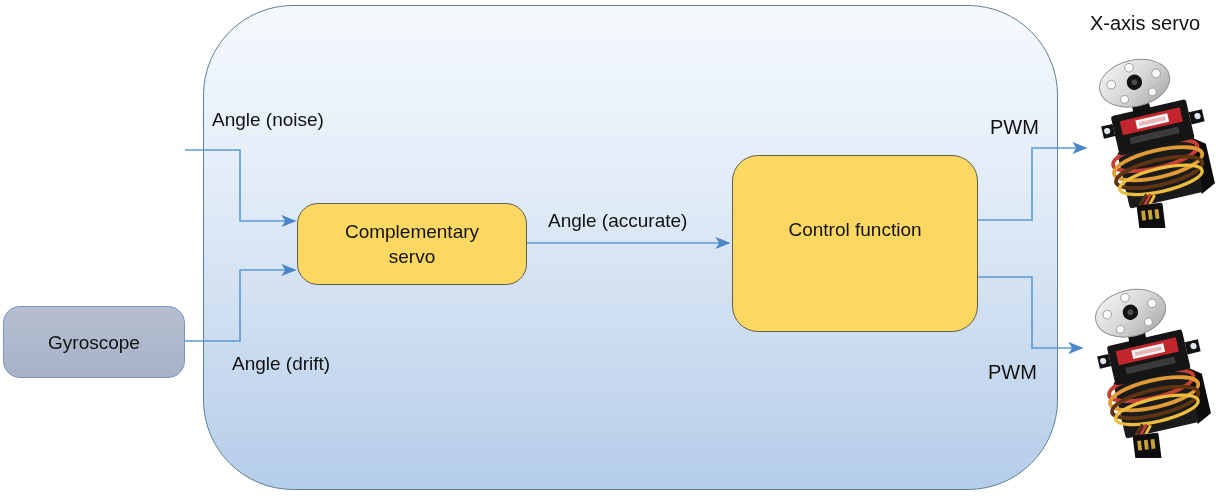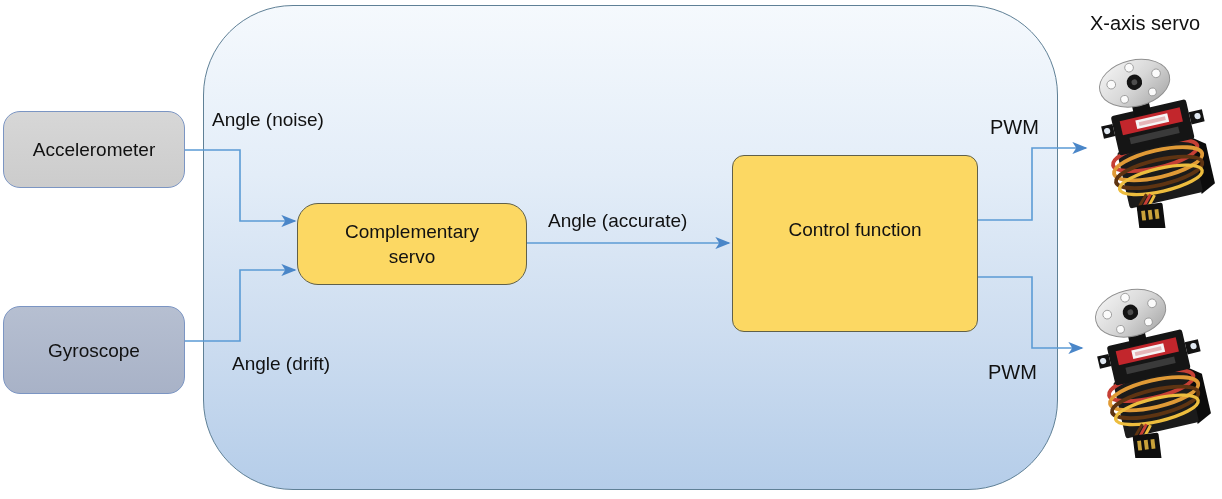--- a/index.html
+++ b/index.html
@@ -31,34 +31,34 @@
     text-align:center;
     box-sizing:border-box;
     font-size:19px;line-height:25px;
   }
   .node-accel{
     left:3px;top:111px;width:182px;height:77px;
     background:linear-gradient(180deg,#d7d7d7 0%,#cccccc 100%);
     border:1.6px solid #7b95c3;border-radius:17px;
   }
   .node-gyro{
-    left:3px;top:306px;width:182px;height:88px;
+    left:3px;top:306px;width:182px;height:72px;
     background:linear-gradient(180deg,#b6bfd1 0%,#a8b2c7 100%);
     border:1.6px solid #7b95c3;border-radius:17px;
   }
   .node-filter{
     left:297px;top:203px;width:230px;height:82px;
     background:#fcd863;
     border:1.4px solid #60604a;border-radius:21px;
     padding:0 30px;
   }
   .node-control{
     left:732px;top:155px;width:246px;height:177px;
     background:#fcd863;
-    border:1.4px solid #60604a;border-radius:12px;
+    border:1.4px solid #60604a;border-radius:26px;
     flex-direction:column;
     padding-bottom:28px;
   }
   .node-control .ln{white-space:nowrap;font-size:19px;line-height:27px;}
   
   .lbl{
     position:absolute;
     font-size:19px;line-height:24px;
     white-space:nowrap;
   }
@@ -92,23 +92,20 @@
     </defs>
     <g fill="none" stroke="#5b9bd5" stroke-width="1.6">
       <path d="M185,150 H240 V221 H295" marker-end="url(#arrow)"></path>
       <path d="M185,341 H240 V270 H295" marker-end="url(#arrow)"></path>
       <path d="M527,243 H729" marker-end="url(#arrow)"></path>
       <path d="M978,220 H1032 V148 H1086" marker-end="url(#arrow)"></path>
       <path d="M978,277 H1032 V348 H1082" marker-end="url(#arrow)"></path>
     </g>
   </svg>
 
-  <div class="node node-accel">
-    <span>Accelerometer</span>
-  </div>
   <div class="node node-gyro">
     <span>Gyroscope</span>
   </div>
 
   <div class="node node-filter">
     <span>Complementary servo</span>
   </div>
   <div class="node node-control">
     <span class="ln">Control function</span>
   </div>

